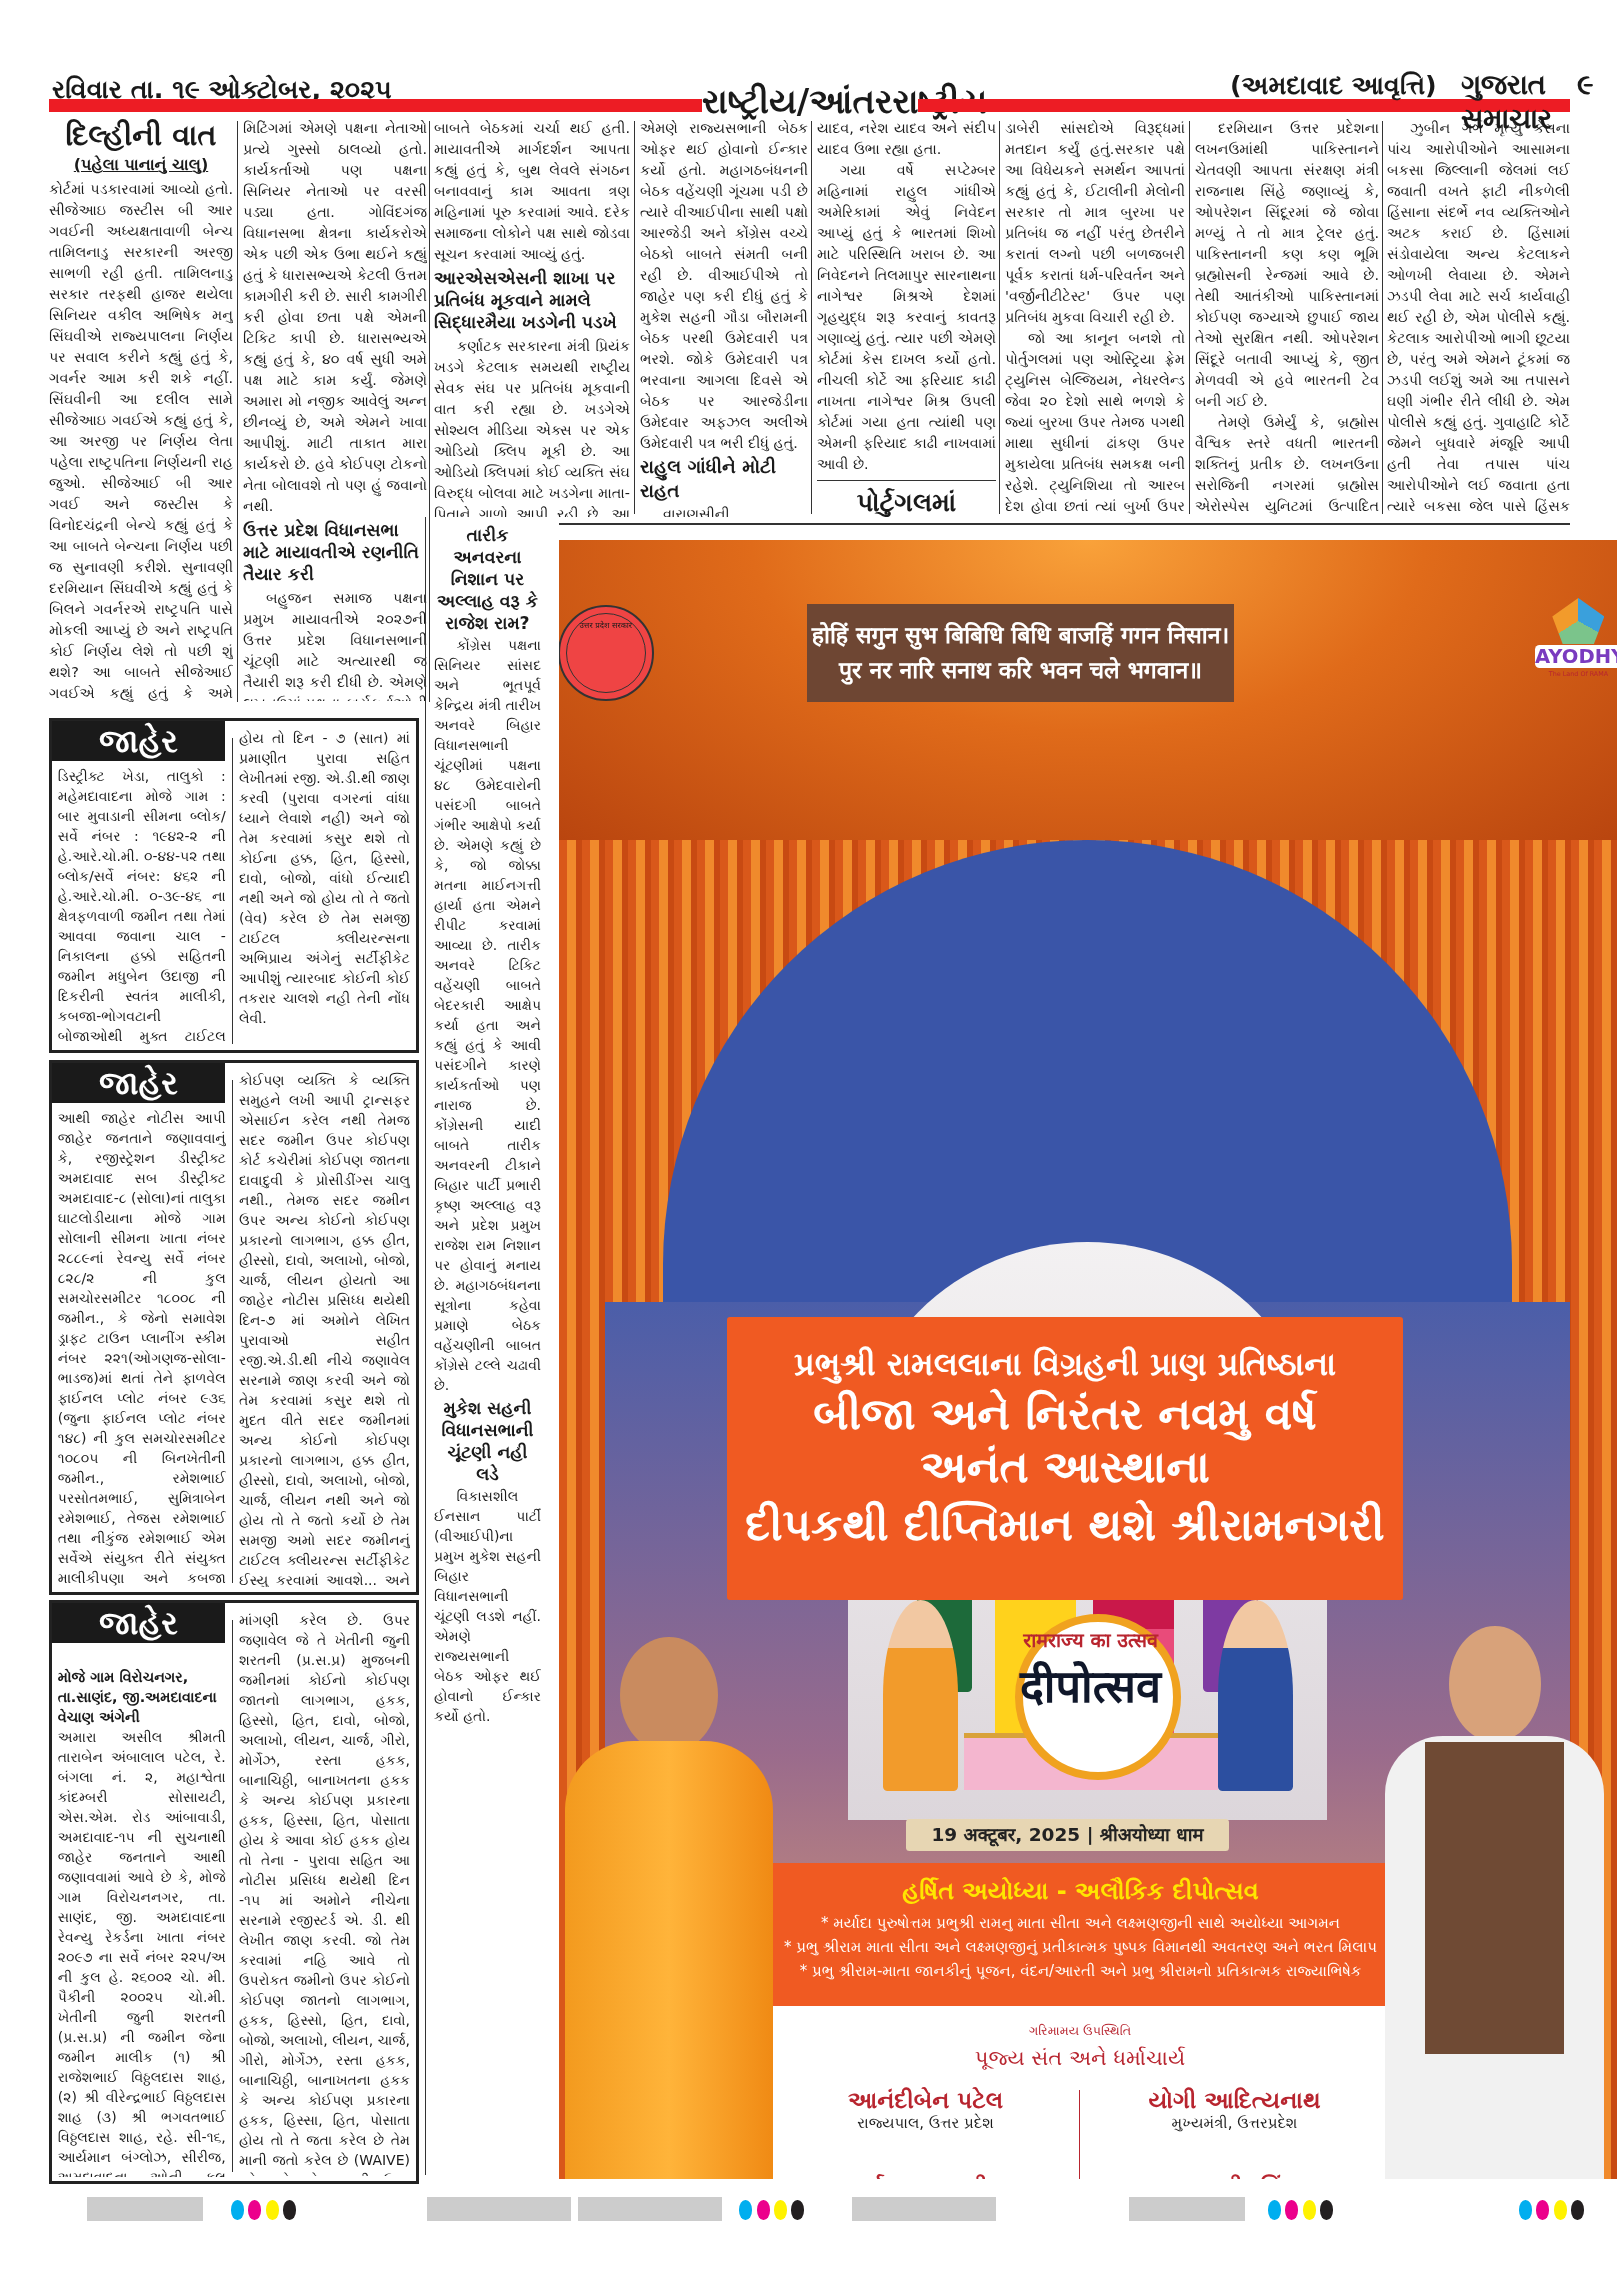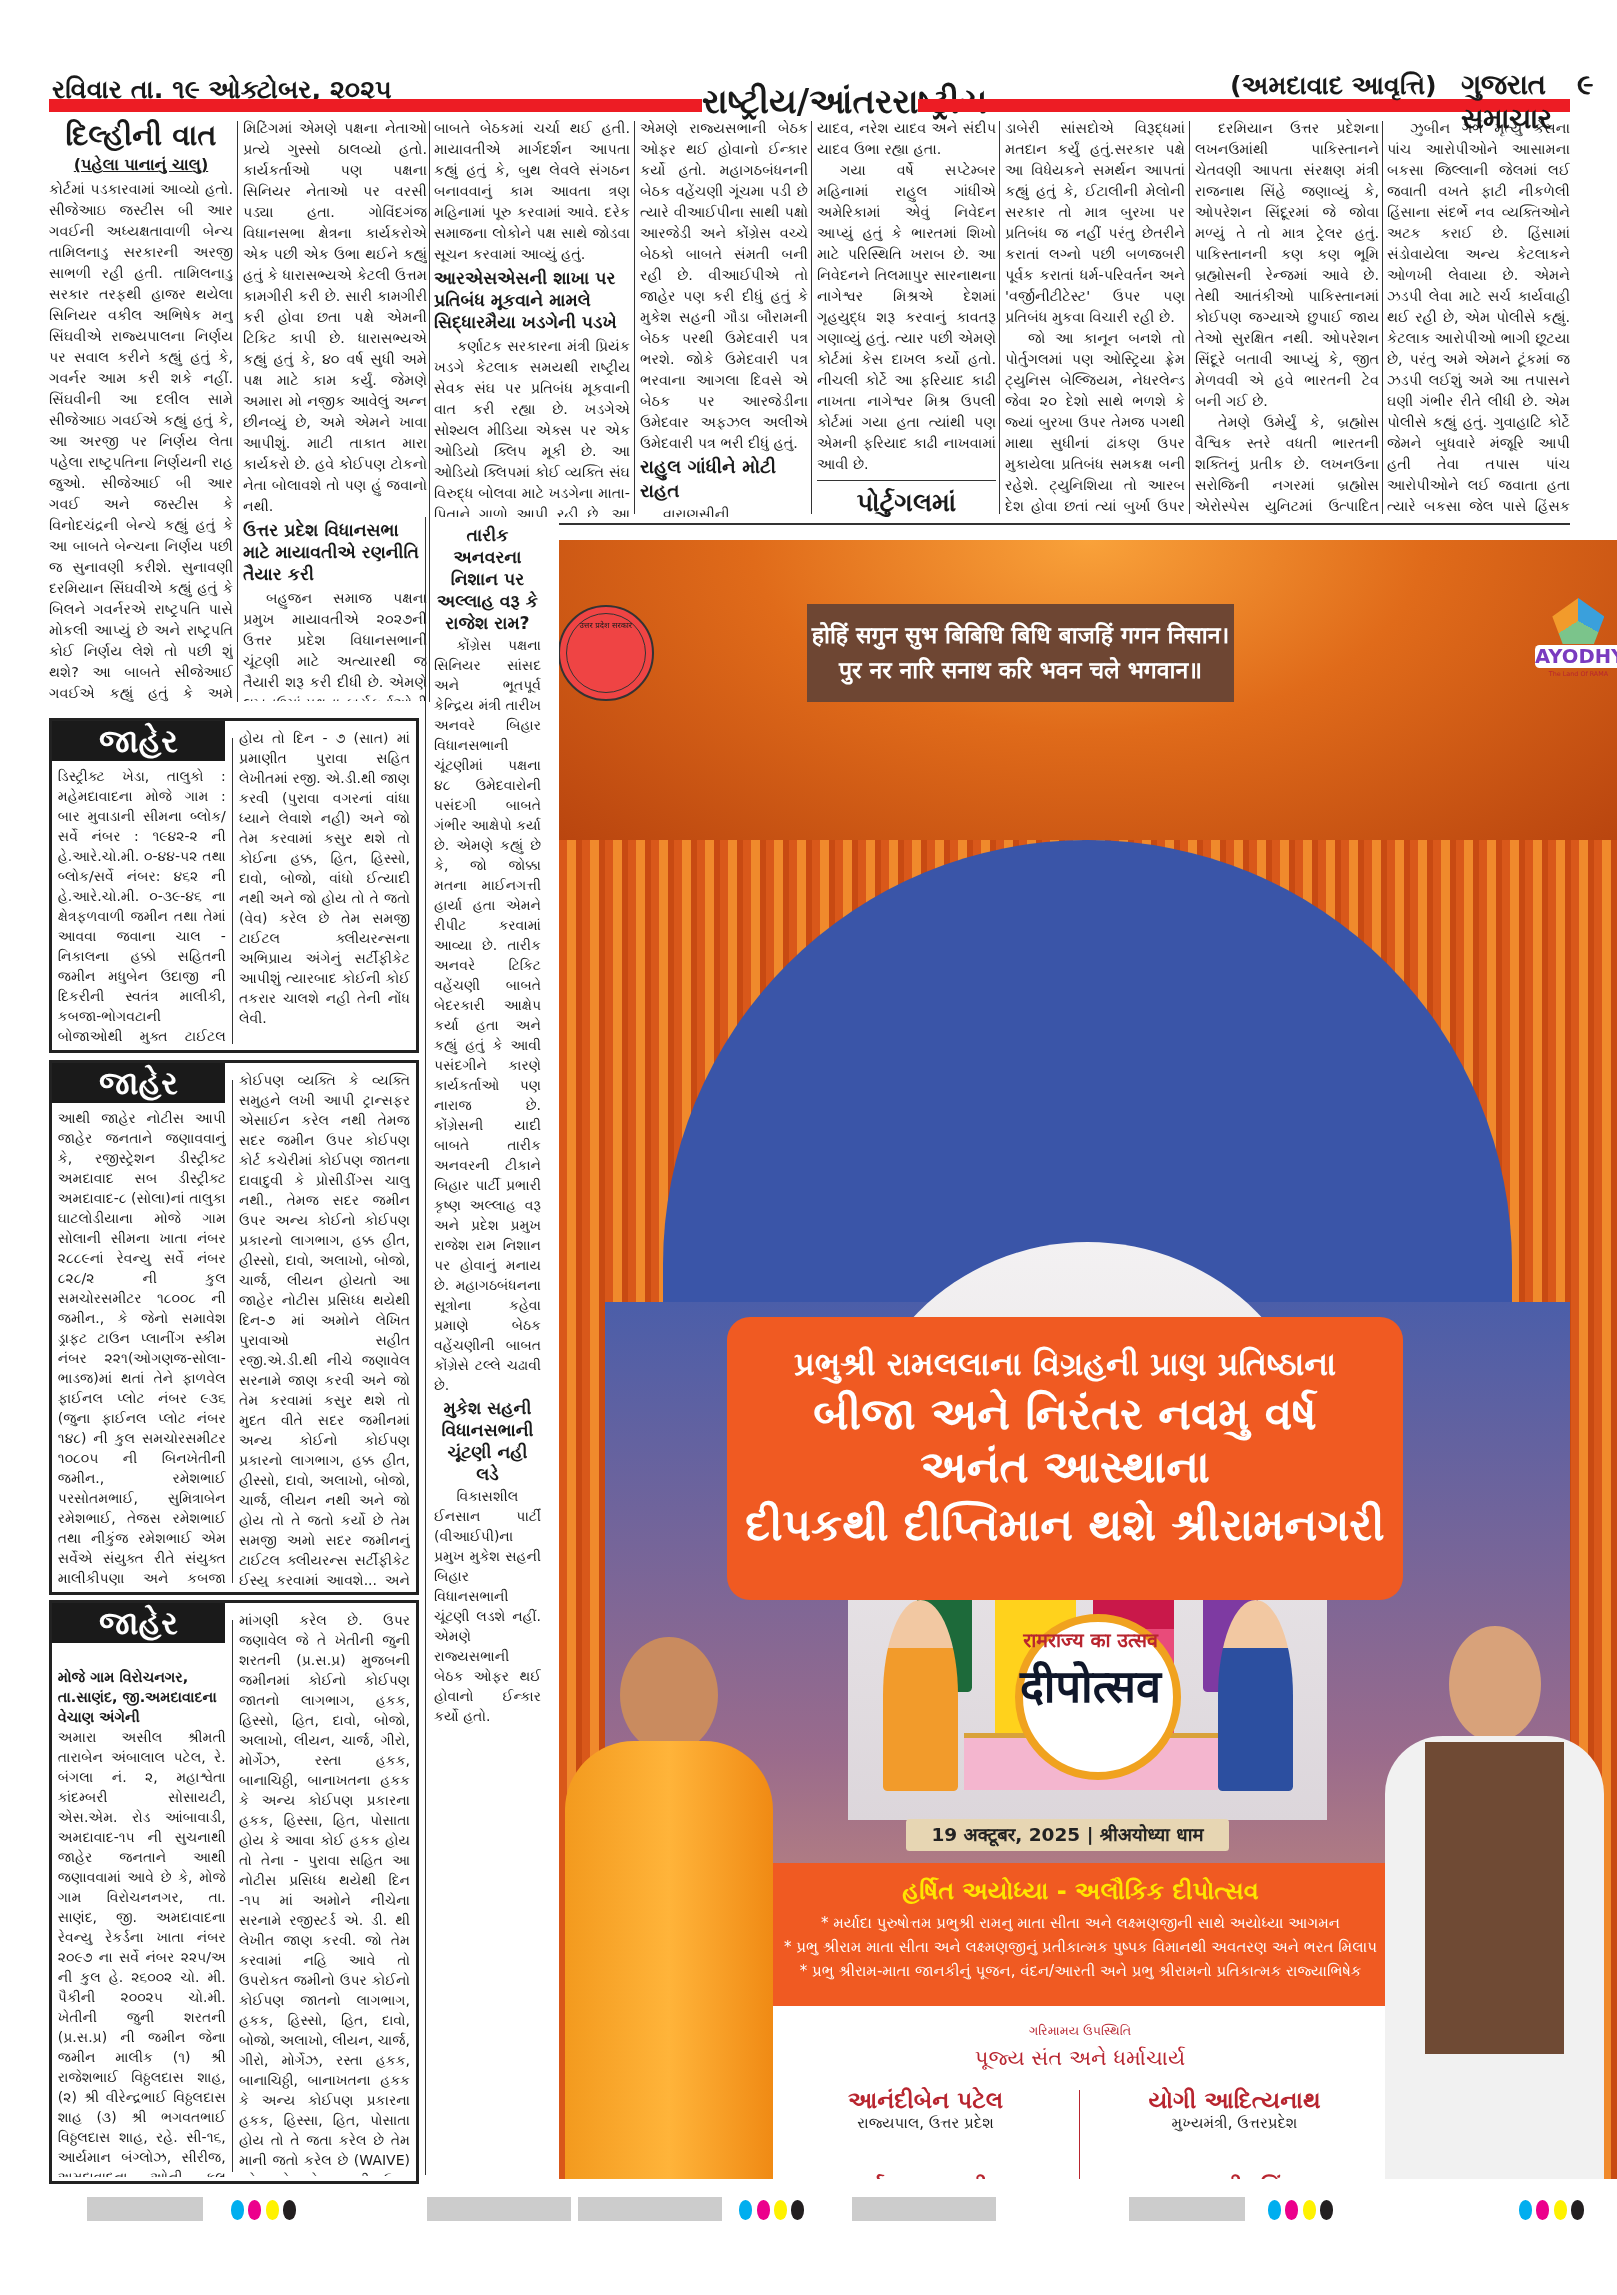--- a/index.html
+++ b/index.html
@@ -183,21 +183,21 @@
   <div class="shrine">
     <div class="deity" style="left:147px;top:191px;width:81px;height:323px;background:linear-gradient(#f2c8a2 0 18%,#e5328f 18% 45%,#ffd21c 45%);"></div>
     <div class="deity" style="left:245px;top:196px;width:81px;height:318px;background:linear-gradient(#f2c8a2 0 18%,#c9184a 18% 60%,#e94b7a 60%);"></div>
     <div class="deity" style="left:69px;top:219px;width:55px;height:231px;background:linear-gradient(#f2c8a2 0 20%,#1d6a3a 20%);"></div>
     <div class="deity" style="left:355px;top:219px;width:55px;height:231px;background:linear-gradient(#f2c8a2 0 20%,#7e3aa2 20%);"></div>
     <div class="deity" style="left:35px;top:358px;width:75px;height:191px;background:linear-gradient(#f2c8a2 0 25%,#f29b2b 25%);"></div>
     <div class="deity" style="left:370px;top:358px;width:75px;height:191px;background:linear-gradient(#f2c8a2 0 25%,#2c4fa0 25%);"></div>
     <div style="position:absolute;left:116px;top:491px;width:254px;height:52px;background:#f4b6cf;border-top:5.8px solid #d9a23a;"></div>
   </div>
 
-  <div class="orange-box" style="left:168px;top:777px;width:676px;height:283px;border-radius:23px;">
+  <div class="orange-box" style="left:168px;top:777px;width:676px;height:283px;border-radius:3px;">
     <div style="font-size:32px;line-height:49px;margin-top:23px;">પ્રભુશ્રી રામલલાના વિગ્રહની પ્રાણ પ્રતિષ્ઠાના</div>
     <div style="font-size:44px;line-height:49px;">બીજા અને નિરંતર નવમુ વર્ષ</div>
     <div style="font-size:44px;line-height:58px;">અનંત આસ્થાના</div>
     <div style="font-size:44px;line-height:58px;">દીપકથી દીપ્તિમાન થશે શ્રીરામનગરી</div>
   </div>
 
   <div style="position:absolute;left:358px;top:1074px;width:347px;height:173px;">
     <div style="position:absolute;left:98px;top:0;width:150px;height:150px;border-radius:50%;background:#fff;border:8px solid #f0a21f;"></div>
     <div style="position:absolute;left:0;top:11.6px;width:347px;text-align:center;font-size:19.6px;font-weight:bold;color:#b8252f;">रामराज्य का उत्सव</div>
     <div style="position:absolute;left:0;top:40px;width:347px;text-align:center;font-size:45px;font-weight:900;color:#0f172a;">दीपोत्सव</div>

